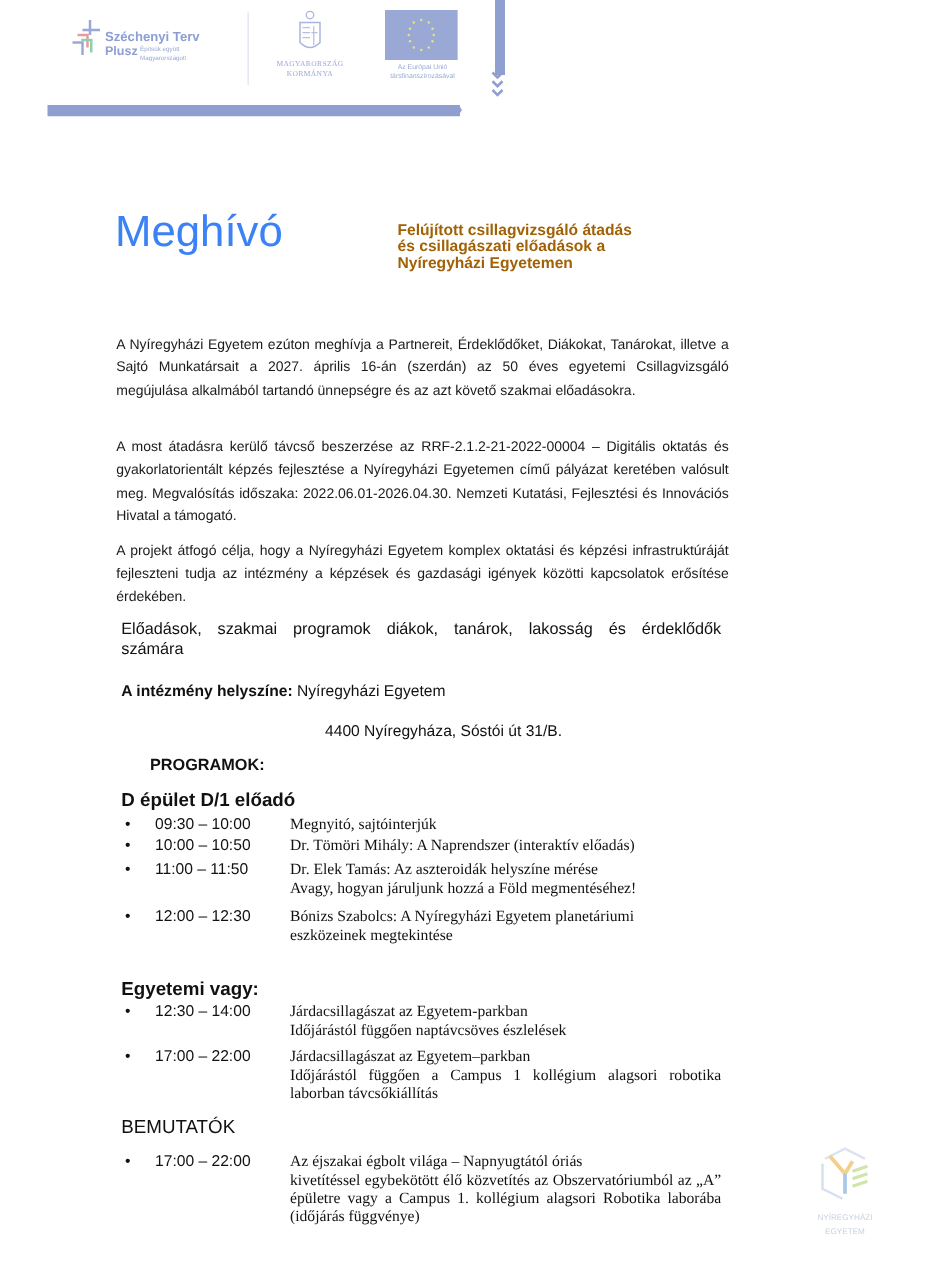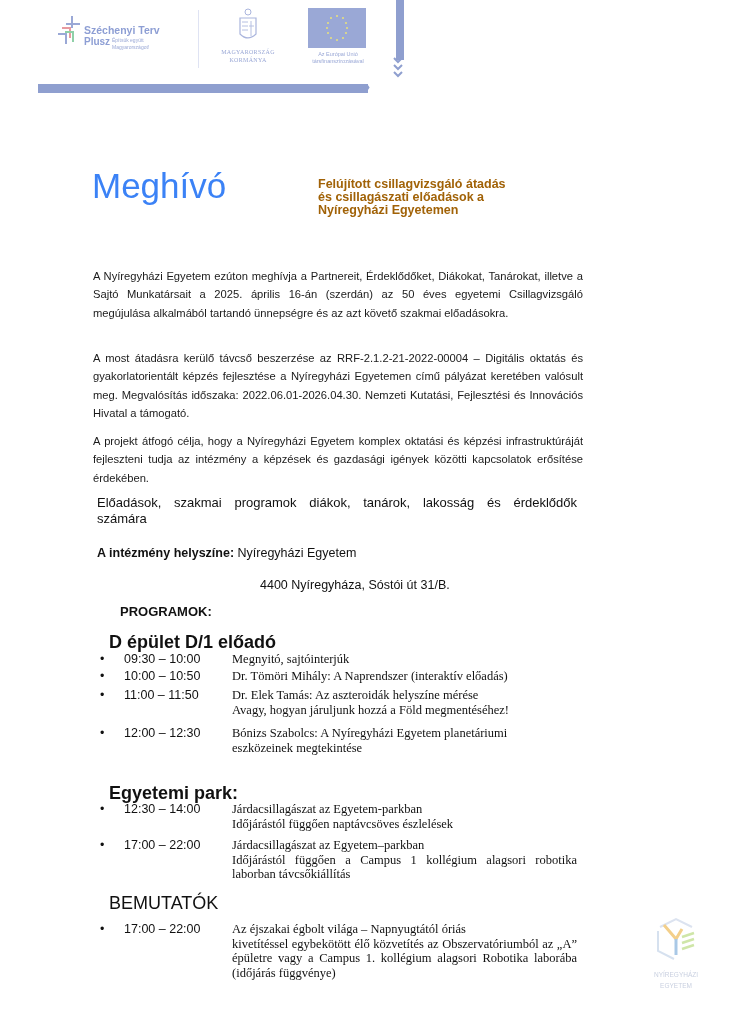--- a/index.html
+++ b/index.html
@@ -29,21 +29,21 @@
     
     .para { left:93px; width:490px; font-size:11.2px; line-height:18.4px; text-align:justify; color:#1a1a1a; }
     .p1 { top:267px; }
     .p2 { top:349px; }
     .p3 { top:432px; }
     .intro { left:97px; top:495px; width:480px; font-size:13px; line-height:16px; text-align:justify; word-spacing:2px; }
     .venue { left:97px; top:546px; font-size:12.5px; }
     .venue b { font-weight:bold; }
     .address { left:260px; top:578px; font-size:12.5px; }
     .h-prog { left:97px; top:604px; font-size:13px; font-weight:bold;padding-left:23px; }
-    .h-section { left:109px; font-size:18px; font-weight:bold; }
+    .h-section { left:97px; font-size:15px; font-weight:bold; }
 
     .item { left:100px; width:480px; font-size:12.5px; line-height:14.5px; }
     .item .bullet { position:absolute; left:0; top:0; }
     .item .time { position:absolute; left:24px; top:0; }
     .item .desc { position:absolute; left:132px; top:0; width:345px; }
     .item .desc span { display:block;font-family:Liberation Serif, serif; }
 
     
     .nye-logo { left:650px; top:917px; width:52px; height:46px; }
     .nye-text { left:636px; top:969px; width:80px; text-align:center; font-size:6.5px; color:#c9d0e0; line-height:11px; }
@@ -107,21 +107,21 @@
   <path d="M2 2 L6 6 L10 2 M2 9 L6 13 L10 9 M2 16 L6 20 L10 16" stroke="#8f9fcf" stroke-width="2" fill="none"></path>
 </svg>
 
 <div class="abs title">Meghívó</div>
 <div class="abs subtitle">
   <div>Felújított csillagvizsgáló átadás</div>
   <div>és csillagászati előadások a</div>
   <div>Nyíregyházi Egyetemen</div>
 </div>
 
-<div class="abs para p1">A Nyíregyházi Egyetem ezúton meghívja a Partnereit, Érdeklődőket, Diákokat, Tanárokat, illetve a Sajtó Munkatársait a 2025. április 16-án (szerdán) az 50 éves egyetemi Csillagvizsgáló megújulása alkalmából tartandó ünnepségre és az azt követő szakmai előadásokra.</div>
+<div class="abs para p1">A Nyíregyházi Egyetem ezúton meghívja a Partnereit, Érdeklődőket, Diákokat, Tanárokat, illetve a Sajtó Munkatársait a 2027. április 16-án (szerdán) az 50 éves egyetemi Csillagvizsgáló megújulása alkalmából tartandó ünnepségre és az azt követő szakmai előadásokra.</div>
 <div class="abs para p2">A most átadásra kerülő távcső beszerzése az RRF-2.1.2-21-2022-00004 – Digitális oktatás és gyakorlatorientált képzés fejlesztése a Nyíregyházi Egyetemen című pályázat keretében valósult meg. Megvalósítás időszaka: 2022.06.01-2026.04.30. Nemzeti Kutatási, Fejlesztési és Innovációs Hivatal a támogató.</div>
 <div class="abs para p3">A projekt átfogó célja, hogy a Nyíregyházi Egyetem komplex oktatási és képzési infrastruktúráját fejleszteni tudja az intézmény a képzések és gazdasági igények közötti kapcsolatok erősítése érdekében.</div>
 
 <div class="abs intro">Előadások, szakmai programok diákok, tanárok, lakosság és érdeklődők számára</div>
 
 <div class="abs venue">
   <b>A intézmény helyszíne:</b><span> Nyíregyházi Egyetem</span>
 </div>
 <div class="abs address">4400 Nyíregyháza, Sóstói út 31/B.</div>
 
@@ -152,21 +152,21 @@
 </div>
 <div class="abs item" style="top:726px;">
   <span class="bullet">•</span>
   <span class="time">12:00 – 12:30</span>
   <div class="desc">
     <span>Bónizs Szabolcs: A Nyíregyházi Egyetem planetáriumi</span>
     <span>eszközeinek megtekintése</span>
   </div>
 </div>
 
-<div class="abs h-section" style="top:783px;">Egyetemi park:</div>
+<div class="abs h-section" style="top:783px;">Egyetemi vagy:</div>
 <div class="abs item" style="top:802px;">
   <span class="bullet">•</span>
   <span class="time">12:30 – 14:00</span>
   <div class="desc">
     <span>Járdacsillagászat az Egyetem-parkban</span>
     <span>Időjárástól függően naptávcsöves észlelések</span>
   </div>
 </div>
 <div class="abs item" style="top:838px;">
   <span class="bullet">•</span>

